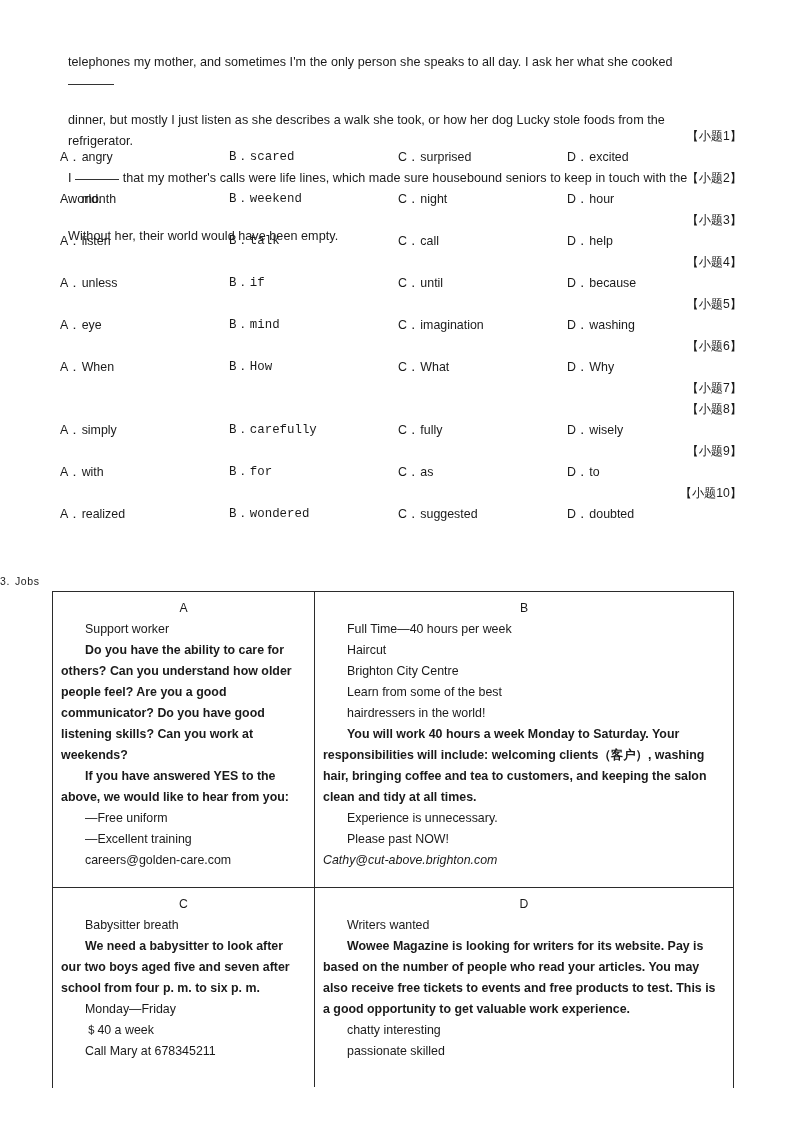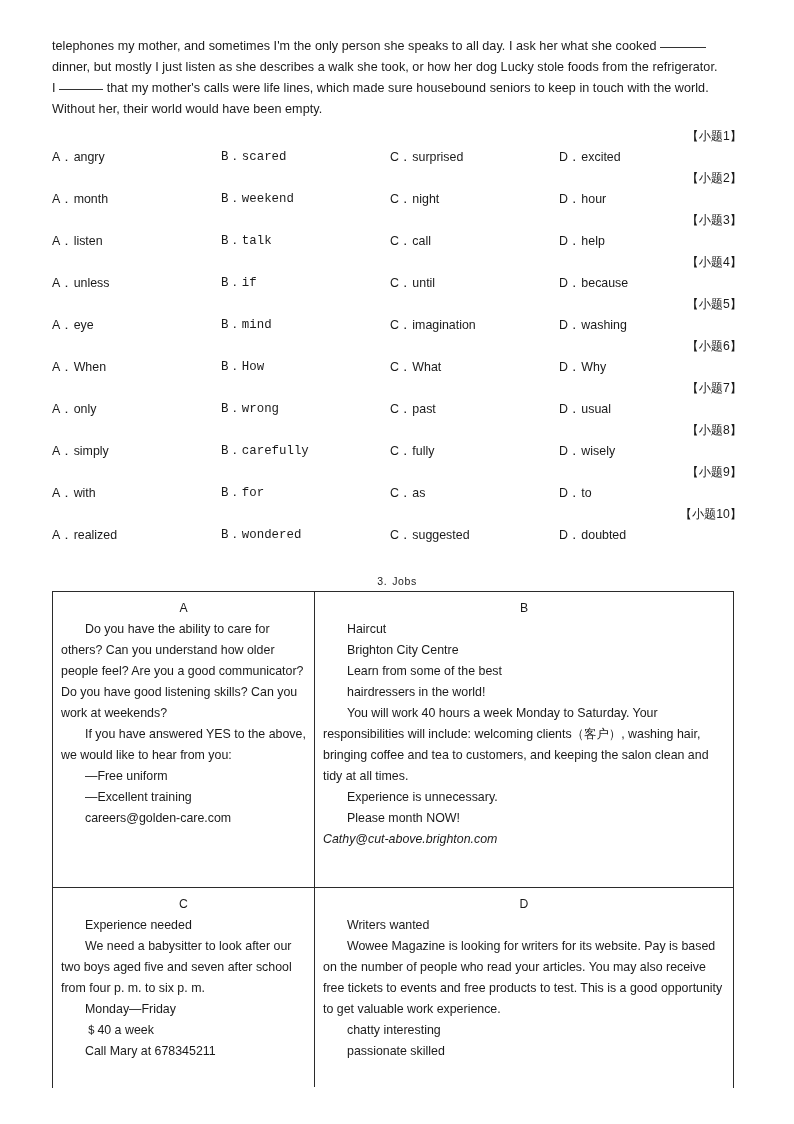--- a/index.html
+++ b/index.html
@@ -25,21 +25,21 @@
   
   .passage {
     position: absolute;
     left: 52px;
     top: 36px;
     width: 686px;
     font-size: 12.6px;
     line-height: 21px;
     letter-spacing: 0.05px;
   }
-  .passage p { margin: 0; }
+  .passage p { margin: 16px; }
   .blank {
     display: inline-block;
     width: 46px;
     border-bottom: 1px solid #333;
     vertical-align: 2px;
     height: 10px;
   }
   .blank.short { width: 44px; }
 
   
@@ -56,41 +56,41 @@
     line-height: 21px;
     padding-left: 6px;
     color: #1a1a1a;
     white-space: nowrap;
   }
   .q-opts {
     position: relative;
     height: 21px;
     font-size: 12.4px;
     line-height: 21px;
+    margin-left: 8px;
   }
   .opt {
     position: absolute;
     top: 0;
     white-space: nowrap;
   }
   .opt.c0 { left: 0px; }
   .opt.c1 { left: 169px; font-family: Liberation Mono, monospace; }
   .opt.c2 { left: 338px; }
   .opt.c3 { left: 507px; }
   .opt-letter { }
   .opt-dot { letter-spacing: 1px; }
   .opt-text { }
 
   
   .section-head {
     position: absolute;
     left: 0;
     top: 574px;
     width: 794px;
-    text-align: center;
     font-size: 10.5px;
     line-height: 14px;
     letter-spacing: 0.6px;
   }
   .section-head .num { margin-right: 5px; }
 
   
   .jobs-table {
     position: absolute;
     left: 52px;
@@ -133,21 +133,21 @@
   }
   .cell-label {
     text-align: center;
     font-size: 12.2px;
     line-height: 19px;
     margin-bottom: 1px;
   }
   .cell-line {
     white-space: normal;
   }
-  .cell-line.ind1 { text-indent: 24px; }
+  .cell-line.ind1 { text-indent: 24px; font-weight: bold; }
   .cell-line.ind-item { padding-left: 24px; }
   .cell-line.ind-sm { padding-left: 24px; }
   .cell-line.flush { text-indent: 0; font-style: italic; }
 </style>
 </head>
 <body>
 
 <div class="page">
 
   <div class="passage">
@@ -222,26 +222,20 @@
       <div class="q-opts">
         <div class="opt c0"><span class="opt-letter">A</span><span class="opt-dot">．</span><span class="opt-text">When</span></div>
         <div class="opt c1"><span class="opt-letter">B</span><span class="opt-dot">．</span><span class="opt-text">How</span></div>
         <div class="opt c2"><span class="opt-letter">C</span><span class="opt-dot">．</span><span class="opt-text">What</span></div>
         <div class="opt c3"><span class="opt-letter">D</span><span class="opt-dot">．</span><span class="opt-text">Why</span></div>
       </div>
     </div>
 
     <div class="q-block">
       <div class="q-tag">【小题7】</div>
-      <div class="q-opts">
-        <div class="opt c0"><span class="opt-letter">A</span><span class="opt-dot">．</span><span class="opt-text">only</span></div>
-        <div class="opt c1"><span class="opt-letter">B</span><span class="opt-dot">．</span><span class="opt-text">wrong</span></div>
-        <div class="opt c2"><span class="opt-letter">C</span><span class="opt-dot">．</span><span class="opt-text">past</span></div>
-        <div class="opt c3"><span class="opt-letter">D</span><span class="opt-dot">．</span><span class="opt-text">usual</span></div>
-      </div>
     </div>
 
     <div class="q-block">
       <div class="q-tag">【小题8】</div>
       <div class="q-opts">
         <div class="opt c0"><span class="opt-letter">A</span><span class="opt-dot">．</span><span class="opt-text">simply</span></div>
         <div class="opt c1"><span class="opt-letter">B</span><span class="opt-dot">．</span><span class="opt-text">carefully</span></div>
         <div class="opt c2"><span class="opt-letter">C</span><span class="opt-dot">．</span><span class="opt-text">fully</span></div>
         <div class="opt c3"><span class="opt-letter">D</span><span class="opt-dot">．</span><span class="opt-text">wisely</span></div>
       </div>
@@ -272,46 +266,48 @@
   <div class="section-head">
     <span class="num">3.</span><span>Jobs</span>
   </div>
 
   <div class="jobs-table">
 
     <div class="jobs-row row1">
 
       <div class="jobs-cell left">
         <div class="cell-label">A</div>
+        <div class="cell-line ind-sm">Support worker</div>
         <div class="cell-line ind1">Do you have the ability to care for others? Can you understand how older people feel? Are you a good communicator? Do you have good listening skills? Can you work at weekends?</div>
         <div class="cell-line ind1">If you have answered YES to the above, we would like to hear from you:</div>
         <div class="cell-line ind-item">—Free uniform</div>
         <div class="cell-line ind-item">—Excellent training</div>
         <div class="cell-line ind-sm">careers@golden-care.com</div>
       </div>
 
       <div class="jobs-cell right">
         <div class="cell-label">B</div>
+        <div class="cell-line ind-sm">Full Time—40 hours per week</div>
         <div class="cell-line ind-sm">Haircut</div>
         <div class="cell-line ind-sm">Brighton City Centre</div>
         <div class="cell-line ind-sm">Learn from some of the best</div>
         <div class="cell-line ind-sm">hairdressers in the world!</div>
         <div class="cell-line ind1">You will work 40 hours a week Monday to Saturday. Your responsibilities will include: welcoming clients（客户）, washing hair, bringing coffee and tea to customers, and keeping the salon clean and tidy at all times.</div>
         <div class="cell-line ind-item">Experience is unnecessary.</div>
-        <div class="cell-line ind-item">Please month NOW!</div>
+        <div class="cell-line ind-item">Please past NOW!</div>
         <div class="cell-line flush">Cathy@cut-above.brighton.com</div>
       </div>
 
     </div>
 
     <div class="jobs-row row2">
 
       <div class="jobs-cell left">
         <div class="cell-label">C</div>
-        <div class="cell-line ind-sm">Experience needed</div>
+        <div class="cell-line ind-sm">Babysitter breath</div>
         <div class="cell-line ind1">We need a babysitter to look after our two boys aged five and seven after school from four p. m. to six p. m.</div>
         <div class="cell-line ind-item">Monday—Friday</div>
         <div class="cell-line ind-item">＄40 a week</div>
         <div class="cell-line ind-sm">Call Mary at 678345211</div>
       </div>
 
       <div class="jobs-cell right">
         <div class="cell-label">D</div>
         <div class="cell-line ind-sm">Writers wanted</div>
         <div class="cell-line ind1">Wowee Magazine is looking for writers for its website. Pay is based on the number of people who read your articles. You may also receive free tickets to events and free products to test. This is a good opportunity to get valuable work experience.</div>

